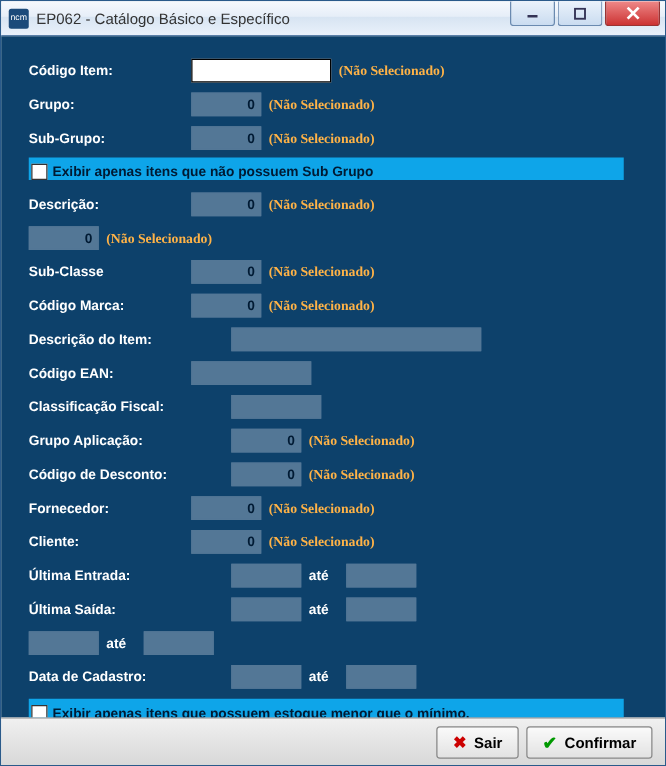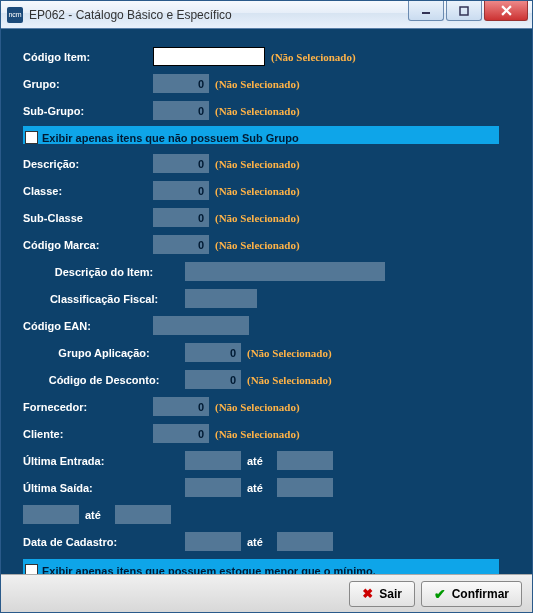--- a/index.html
+++ b/index.html
@@ -71,21 +71,21 @@
   .row {
     display: flex;
     align-items: center;
     height: 27px;
     font-weight: bold;
   }
   .lbl {
     width: 130px;
     flex-shrink: 0;
   }
-  .lbl-wide { width: 162px; text-align: center; }
+  .lbl-wide { width: 162px; }
   .input-text {
     background: #fff;
     border: 1px solid #000;
     height: 19px;
     width: 112px;
     margin-right: 6px;
     padding: 0 4px;
     font-size: 11px;
   }
   .input-num {
@@ -211,21 +211,20 @@
       <span>Exibir apenas itens que não possuem Sub Grupo</span>
     </div>
 
     <div class="row">
       <div class="lbl">Descrição:</div>
       <input class="input-num" value="0" style="">
       <span class="hint">(Não Selecionado)</span>
     </div>
 
     <div class="row">
-      <div class="lbl">Classe:</div>
       <input class="input-num" value="0" style="">
       <span class="hint">(Não Selecionado)</span>
     </div>
 
     <div class="row">
       <div class="lbl">Sub-Classe</div>
       <input class="input-num" value="0" style="">
       <span class="hint">(Não Selecionado)</span>
     </div>
 
@@ -234,27 +233,27 @@
       <input class="input-num" value="0" style="">
       <span class="hint">(Não Selecionado)</span>
     </div>
 
     <div class="row">
       <div class="lbl lbl-wide">Descrição do Item:</div>
       <input class="input-plain wide" value="" style="">
     </div>
 
     <div class="row">
+      <div class="lbl">Código EAN:</div>
+      <input class="input-plain" value="" style="">
+    </div>
+
+    <div class="row">
       <div class="lbl lbl-wide">Classificação Fiscal:</div>
       <input class="input-plain" style="width: 72px;" value="">
-    </div>
-
-    <div class="row">
-      <div class="lbl">Código EAN:</div>
-      <input class="input-plain" value="" style="">
     </div>
 
     <div class="row">
       <div class="lbl lbl-wide">Grupo Aplicação:</div>
       <input class="input-num" value="0" style="">
       <span class="hint">(Não Selecionado)</span>
     </div>
 
     <div class="row">
       <div class="lbl lbl-wide">Código de Desconto:</div>

